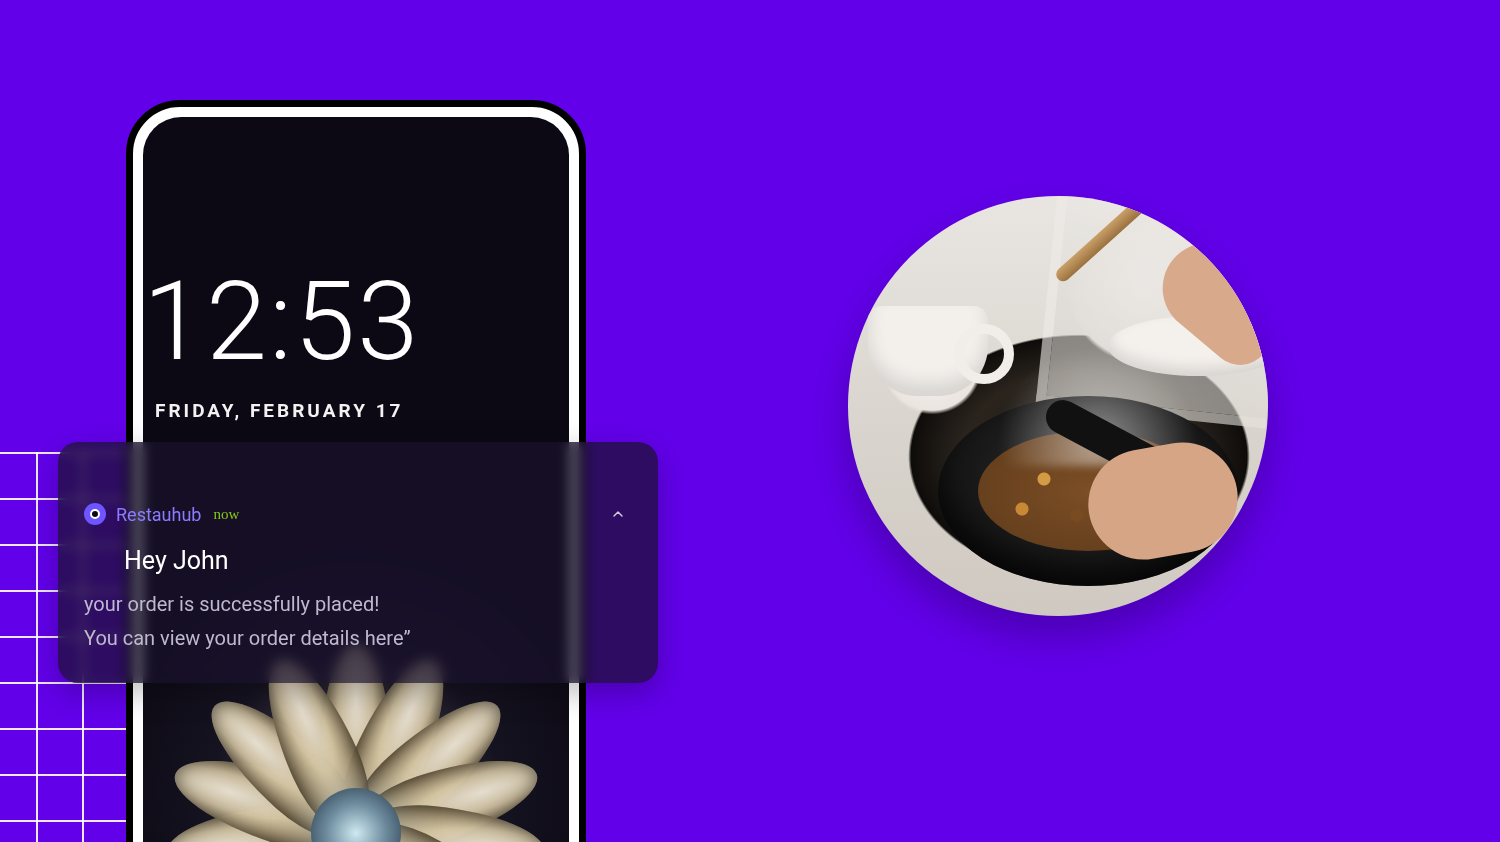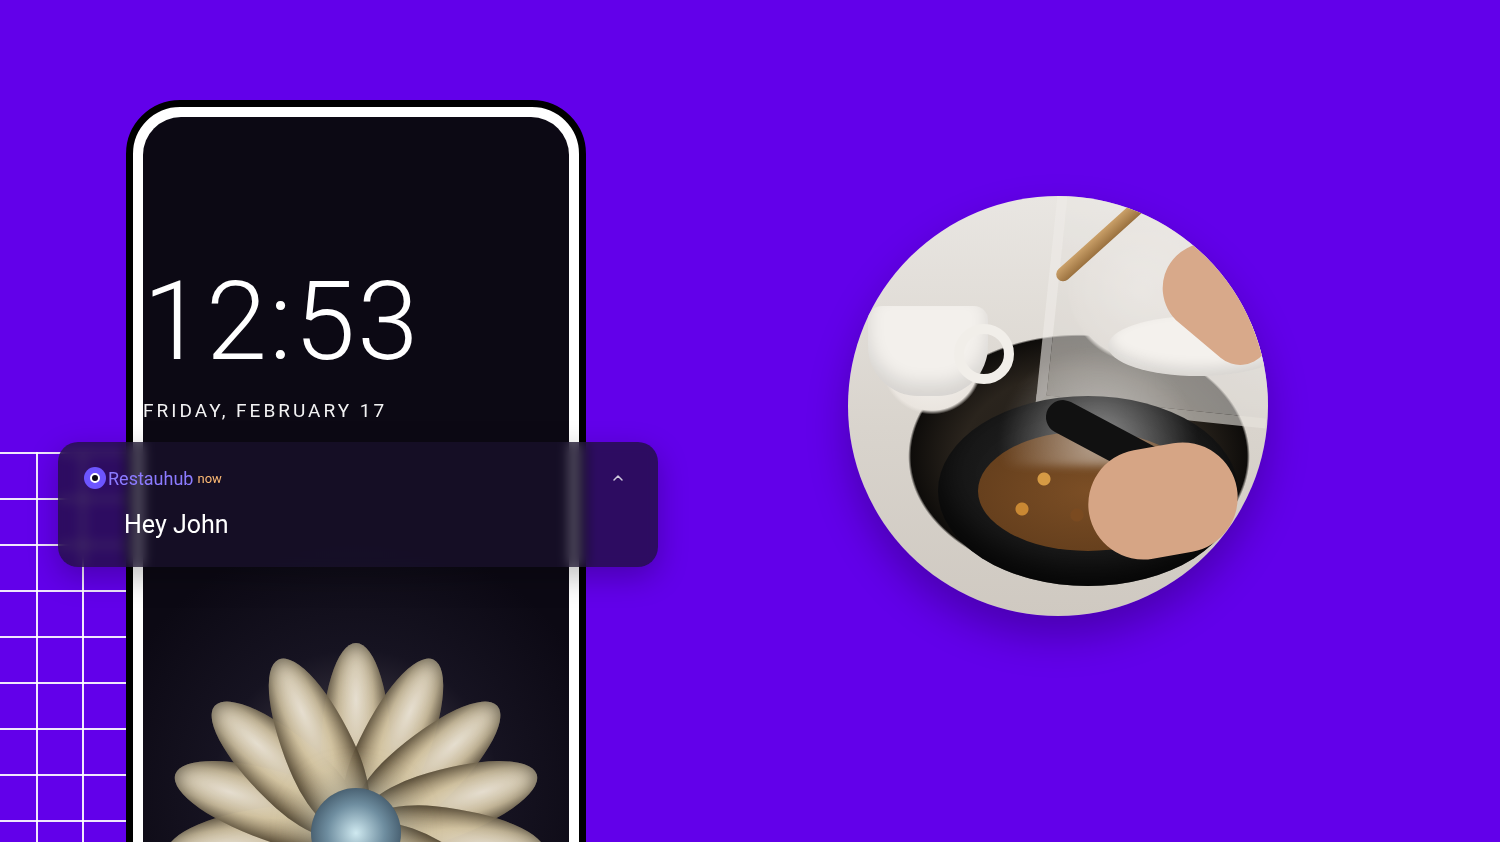--- a/index.html
+++ b/index.html
@@ -79,57 +79,59 @@
   .clock {
     font-size: 110px;
     font-weight: 300;
     letter-spacing: 2px;
     line-height: 1;
   }
   .date {
     margin-top: 22px;
     font-size: 19px;
     letter-spacing: 3px;
-    font-weight: 400;
+    font-weight: 700;
     color: rgba(255,255,255,0.95);
     text-transform: uppercase;
+    padding-left: 12px;
   }
 
   
   .notif {
     position: absolute;
     left: 58px;
     top: 442px;
     width: 600px;
     border-radius: 20px;
     background: rgba(25, 17, 45, 0.72);
     backdrop-filter: blur(6px);
     padding: 22px 26px 28px 26px;
     color: #d6d1de;
     box-shadow: 0 10px 30px rgba(0,0,0,0.25);
   }
   .notif-head {
     display: flex;
     align-items: center;
-    gap: 2px;
+    gap: 10px;
+    margin-top: 36px;
   }
   .app-icon {
     width: 22px; height: 22px;
     border-radius: 50%;
     background: #6D55FF;
     display: flex; align-items: center; justify-content: center;
     flex-shrink: 0;
   }
   .app-icon-inner {
     width: 10px; height: 10px; border-radius: 50%;
     background: #0c0914;
     border: 2px solid #ffffff;
   }
   .app-name { color: #8C7BFF; font-size: 18px; }
-  .when { color: #fdba74; font-size: 13px; margin-left: 2px; }
+  .when { color: #84cc16; font-size: 15px; margin-left: 2px; font-family: Liberation Serif, serif; }
   .chev {
     margin-left: auto;
     width: 28px; height: 28px;
     display:flex; align-items:center; justify-content:center;
     color: #cfcadb;
   }
   .chev svg { width: 16px; height: 16px; }
   .notif-title {
     margin-top: 18px;
     color: #ffffff;
@@ -295,20 +297,24 @@
       </span>
     <span class="app-name">Restauhub</span>
     <span class="when">now</span>
     <span class="chev">
       <svg viewBox="0 0 24 24" fill="none" stroke="currentColor" stroke-width="2.2" stroke-linecap="round" stroke-linejoin="round">
           <polyline points="6 15 12 9 18 15"></polyline>
         </svg>
     </span>
   </div>
   <div class="notif-title">Hey John</div>
+  <div class="notif-body">
+    <div>your order is successfully placed!</div>
+    <div>You can view your order details here”</div>
+  </div>
 </div>
 
 <div class="circle-img" aria-label="cooking food in a pan with wooden spatula">
   <div class="window"></div>
   <div class="plate"></div>
   <div class="cup"></div>
   <div class="pan"></div>
   <div class="food"></div>
   <div class="steam"></div>
   <div class="pan-handle"></div>

